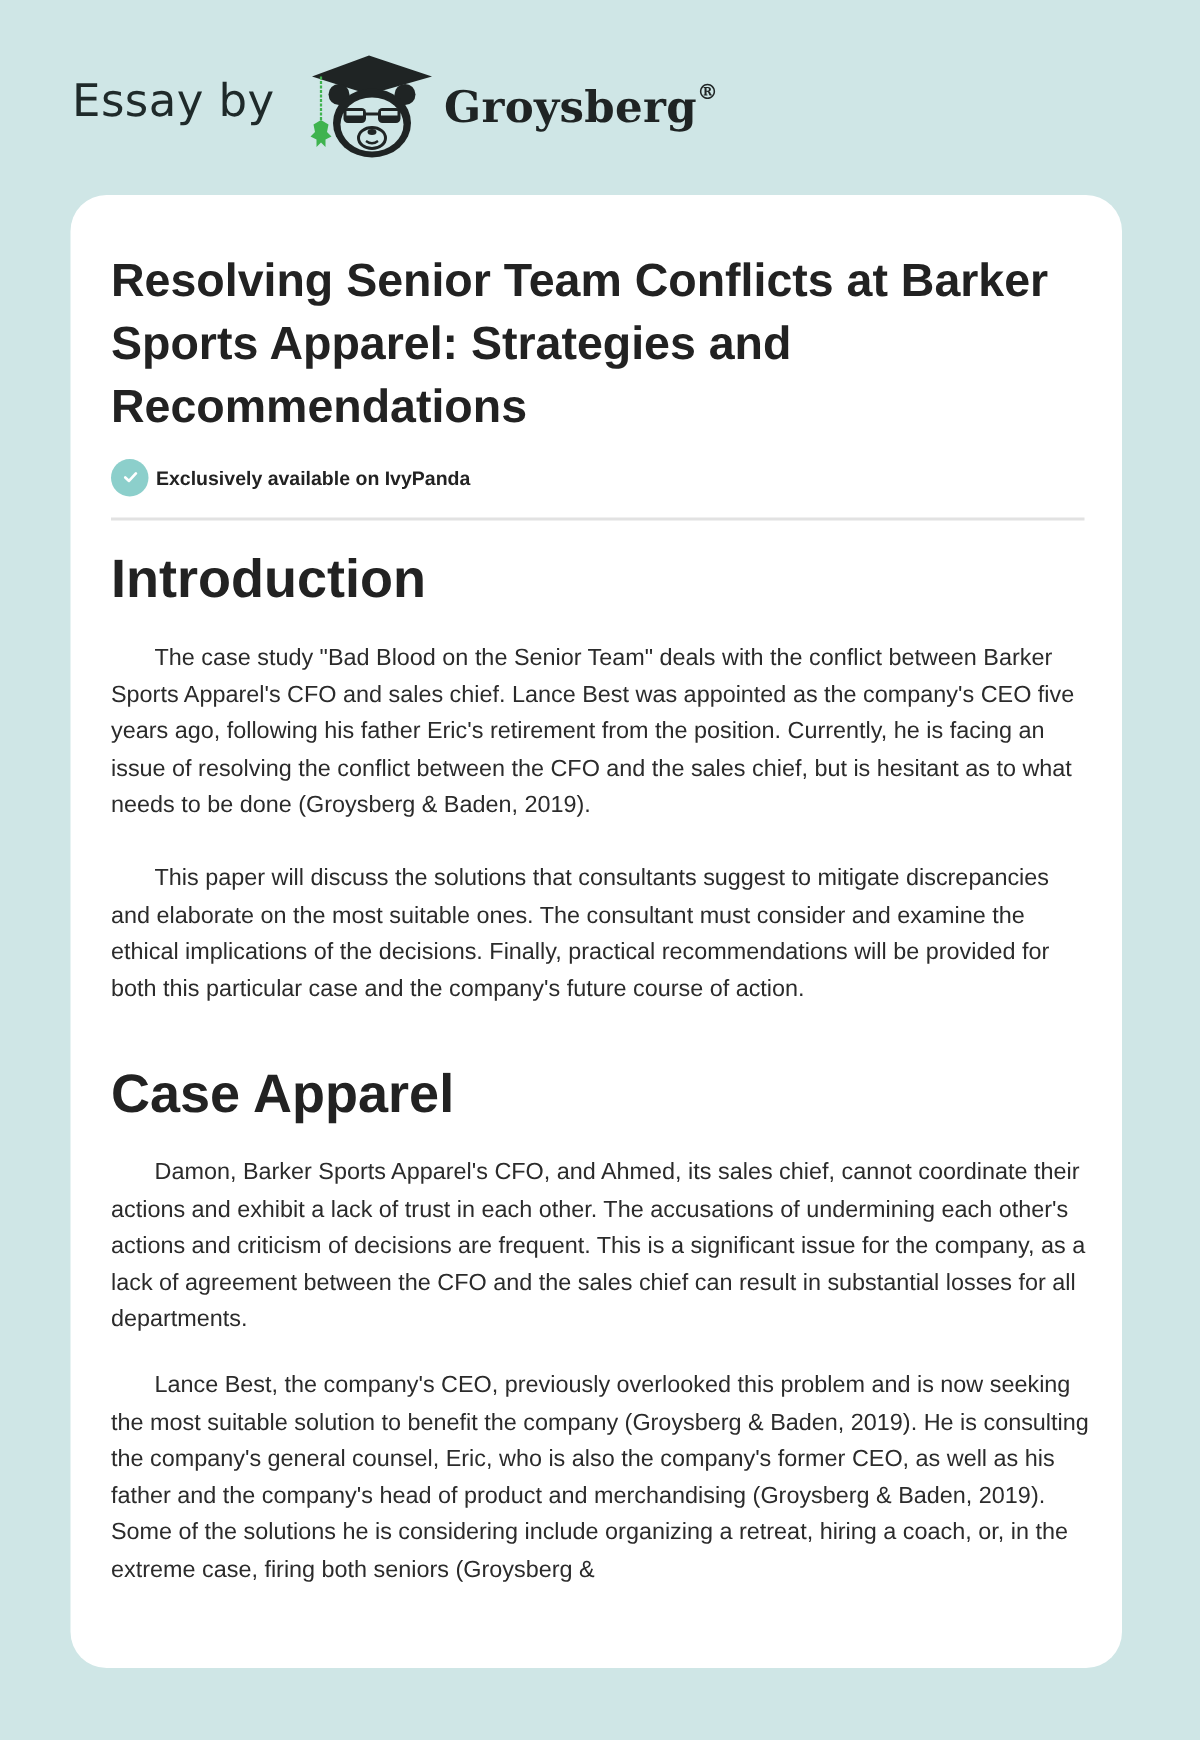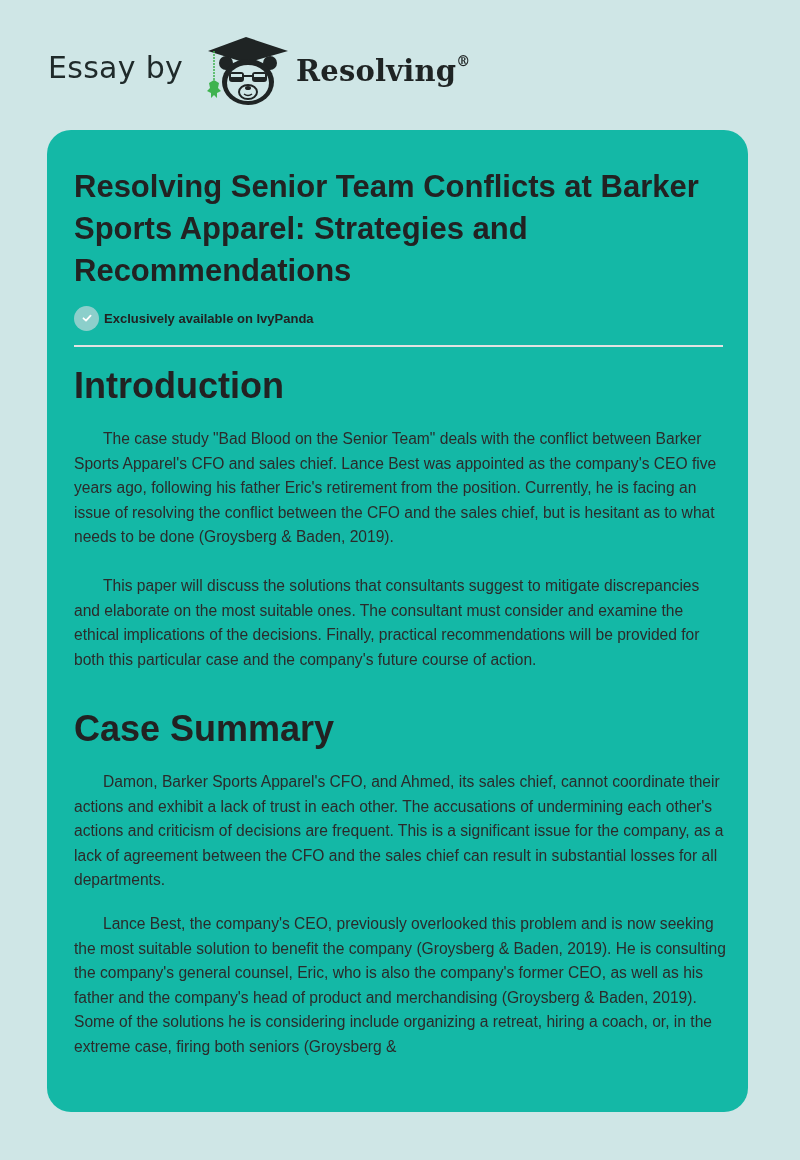--- a/index.html
+++ b/index.html
@@ -52,21 +52,21 @@
       font-weight: bold;
       position: relative;
       top: -4px;
     }
     .card {
       position: absolute;
       left: 47px;
       top: 130px;
       width: 701px;
       height: 982px;
-      background: #14b8a6;
+      background: #ffffff;
       border-radius: 24px;
       overflow: hidden;
     }
     .card-inner {
       position: absolute;
       left: 27px;
       top: 0;
       width: 650px;
     }
     h1.title {
@@ -155,21 +155,21 @@
       <rect x="52" y="36" width="15" height="10" rx="3" fill="#1f2424"></rect>
       <rect x="31" y="38" width="11" height="3" fill="#cfe6e6"></rect>
       <rect x="54" y="38" width="11" height="3" fill="#cfe6e6"></rect>
       <line x1="44" y1="40" x2="52" y2="40" stroke="#1f2424" stroke-width="2"></line>
 
       <ellipse cx="48" cy="56" rx="9" ry="7" fill="none" stroke="#1f2424" stroke-width="2"></ellipse>
       <ellipse cx="48" cy="52" rx="3" ry="2" fill="#1f2424"></ellipse>
       <path d="M44,58 q4,3 8,0" stroke="#1f2424" stroke-width="1.5" fill="none"></path>
     </svg>
   </div>
-  <div class="logo-text"><span>Resolving</span><sup>®</sup></div>
+  <div class="logo-text"><span>Groysberg</span><sup>®</sup></div>
 </div>
 
 <div class="card">
   <div class="card-inner">
     <h1 class="title">Resolving Senior Team Conflicts at Barker Sports Apparel: Strategies and Recommendations</h1>
 
     <div class="exclusive">
       <span class="check-icon">
         <svg width="12" height="12" viewBox="0 0 12 12">
           <path d="M2.5,6.3 L5,8.6 L9.6,3.6" stroke="#ffffff" stroke-width="1.8" fill="none" stroke-linecap="round" stroke-linejoin="round"></path>
@@ -179,19 +179,19 @@
     </div>
 
     <div class="divider"></div>
 
     <h2 class="section" style="top:239px;">Introduction</h2>
 
     <p class="para" style="top:297px;">The case study "Bad Blood on the Senior Team" deals with the conflict between Barker Sports Apparel's CFO and sales chief. Lance Best was appointed as the company's CEO five years ago, following his father Eric's retirement from the position. Currently, he is facing an issue of resolving the conflict between the CFO and the sales chief, but is hesitant as to what needs to be done (Groysberg &amp; Baden, 2019).</p>
 
     <p class="para" style="top:444px;">This paper will discuss the solutions that consultants suggest to mitigate discrepancies and elaborate on the most suitable ones. The consultant must consider and examine the ethical implications of the decisions. Finally, practical recommendations will be provided for both this particular case and the company's future course of action.</p>
 
-    <h2 class="section" style="top:582px;">Case Summary</h2>
+    <h2 class="section" style="top:582px;">Case Apparel</h2>
 
     <p class="para" style="top:640px;">Damon, Barker Sports Apparel's CFO, and Ahmed, its sales chief, cannot coordinate their actions and exhibit a lack of trust in each other. The accusations of undermining each other's actions and criticism of decisions are frequent. This is a significant issue for the company, as a lack of agreement between the CFO and the sales chief can result in substantial losses for all departments.</p>
 
     <p class="para" style="top:782px;">Lance Best, the company's CEO, previously overlooked this problem and is now seeking the most suitable solution to benefit the company (Groysberg &amp; Baden, 2019). He is consulting the company's general counsel, Eric, who is also the company's former CEO, as well as his father and the company's head of product and merchandising (Groysberg &amp; Baden, 2019). Some of the solutions he is considering include organizing a retreat, hiring a coach, or, in the extreme case, firing both seniors (Groysberg &amp;</p>
   </div>
 </div>
 
 </body></html>

